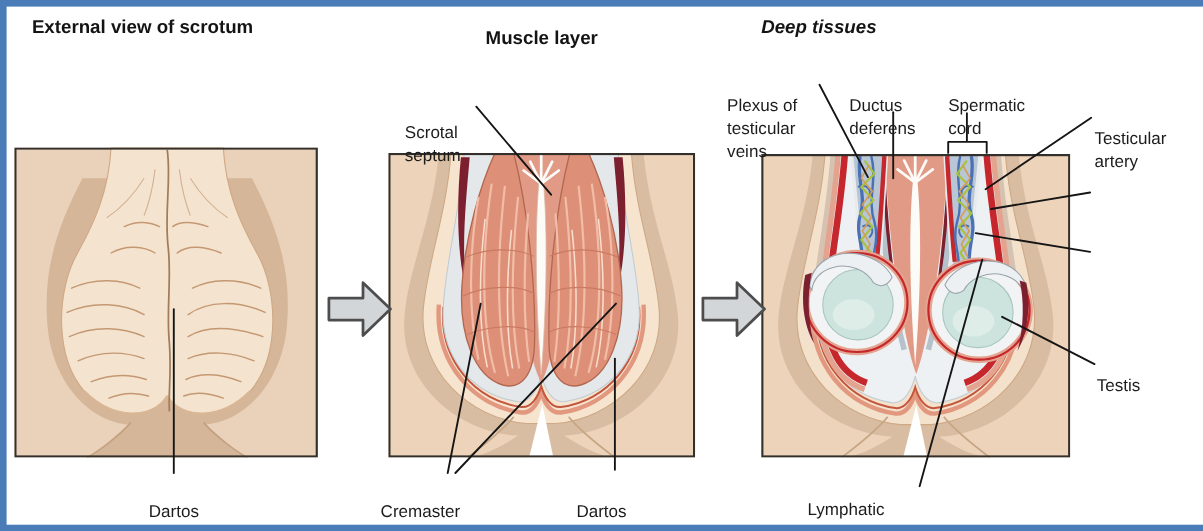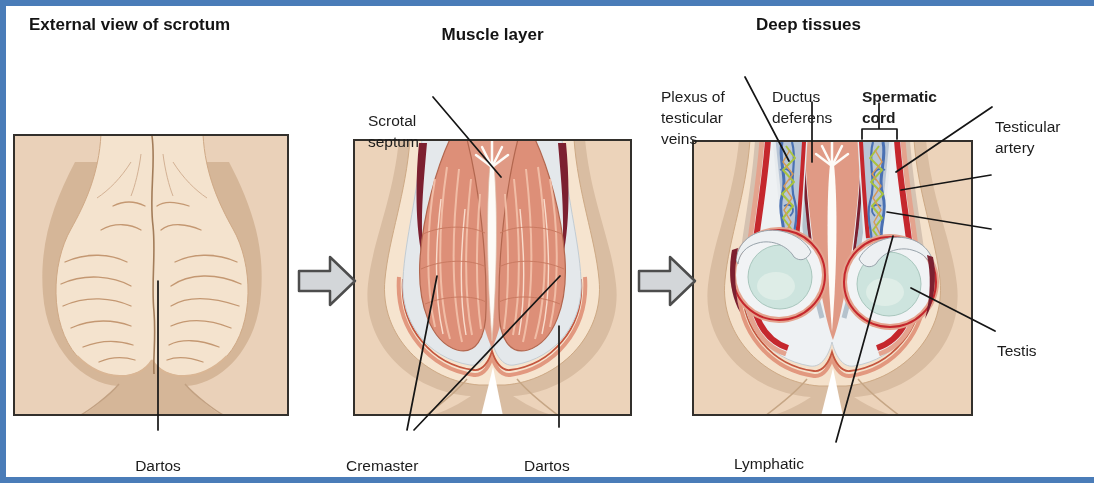--- a/index.html
+++ b/index.html
@@ -13,21 +13,21 @@
   .lbl{position:absolute;font-size:15.5px;line-height:21px;white-space:pre-line;z-index:6;margin-top:24px;}
   .lbl.center{text-align:center;}
 </style>
 </head>
 <body>
 
 <div class="canvas">
 
   <div class="ptitle" style="left:29px;top:15px;">External view of scrotum</div>
   <div class="ptitle" style="left:353px;top:25px;width:279px;text-align:center;">Muscle layer</div>
-  <div class="ptitle" style="left:668px;top:15px;width:281px;text-align:center;">Deep tissues</div>
+  <div class="ptitle" style="left:692px;top:15px;width:281px;font-style:italic;">Deep tissues</div>
 
   <svg class="panel" style="left:13px;top:134px;" width="276" height="282" viewBox="0 0 276 282">
     <rect width="276" height="282" fill="#ead1b9"></rect>
     <g stroke="#d7b99e" stroke-width="1.2" fill="none">
       <path d="M96,0 C94,25 90,45 86,60"></path>
         <path d="M138,0 L138,55"></path>
         <path d="M181,0 C183,25 187,45 191,60"></path>
     </g>
     <path d="M62,28 C40,70 26,110 30,160 C34,215 70,250 105,252 C88,268 74,280 66,282 L212,282 C204,280 190,268 173,252 C208,250 244,215 248,160 C252,110 238,70 216,28 Z" fill="#d5b698"></path>
     <path d="M66,282 C74,278 96,262 106,250" stroke="#c2a182" stroke-width="1.5" fill="none"></path>
@@ -221,21 +221,21 @@
 septum</div>
   <div class="lbl" style="left:346px;top:431px;">Cremaster
 muscles</div>
   <div class="lbl" style="left:524px;top:431px;">Dartos
 muscles</div>
   <div class="lbl" style="left:661px;top:62px;">Plexus of
 testicular
 veins</div>
   <div class="lbl" style="left:772px;top:62px;">Ductus
 deferens</div>
-  <div class="lbl" style="left:862px;top:62px;font-weight:bold;">Spermatic
+  <div class="lbl" style="left:862px;top:62px;">Spermatic
 cord</div>
   <div class="lbl" style="left:995px;top:92px;">Testicular
 artery</div>
   <div class="lbl" style="left:997px;top:316px;">Testis</div>
   <div class="lbl" style="left:734px;top:429px;">Lymphatic</div>
 
   <div class="frame"></div>
 </div>
 
 </body></html>

